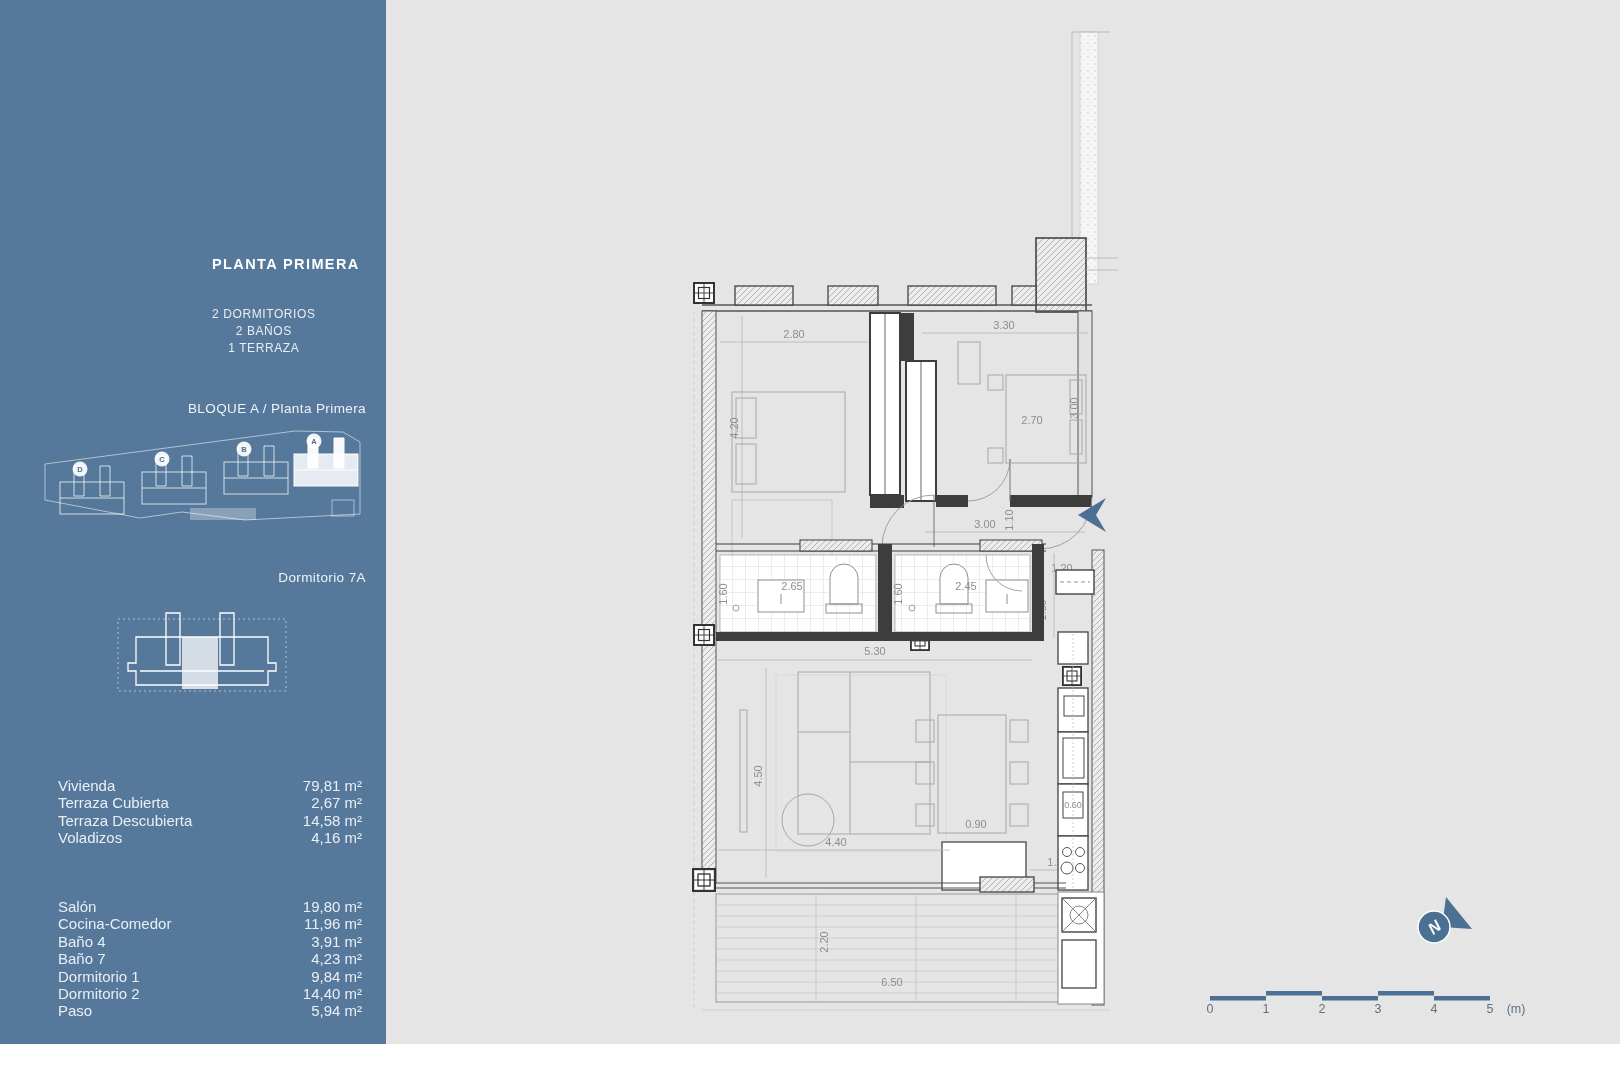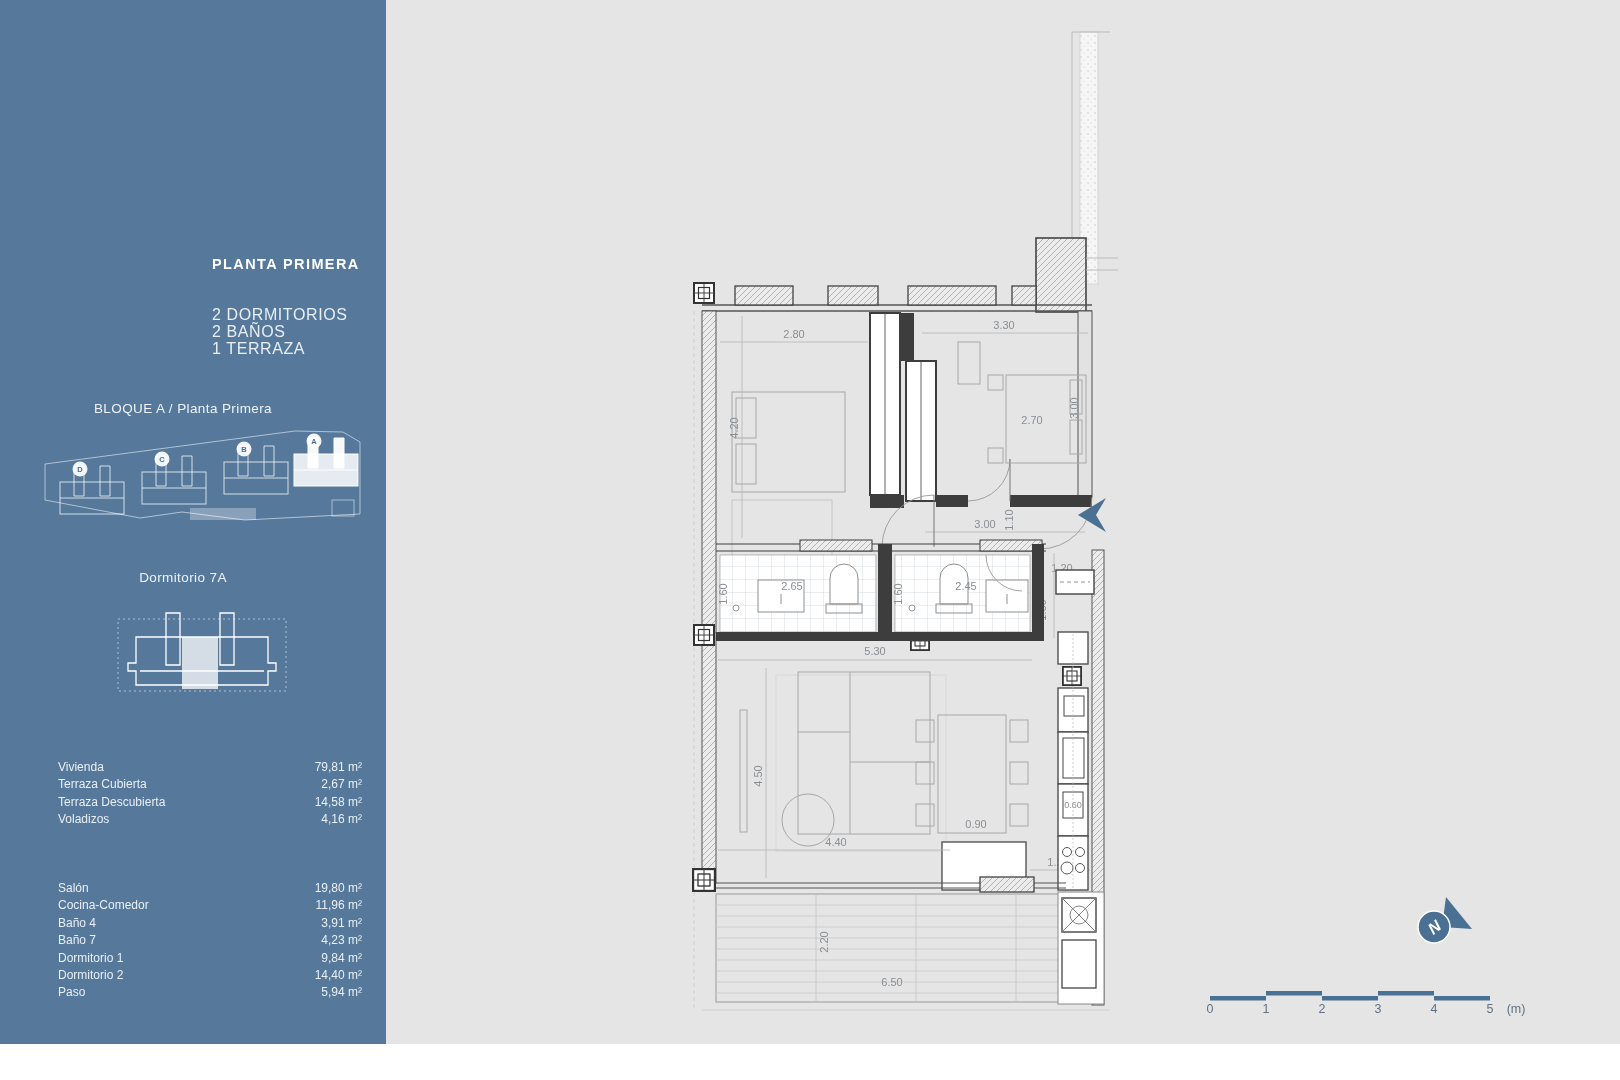--- a/index.html
+++ b/index.html
@@ -2,30 +2,30 @@
 <html><head>
 <meta charset="utf-8">
 <style>
   html,body{margin:0;padding:0;background:#fff;}
   .screen{position:relative;width:1620px;height:1044px;overflow:hidden;
           font-family:"Liberation Sans","DejaVu Sans",sans-serif;background:#e5e5e5;}
   
   .sidebar{position:absolute;left:0;top:0;width:386px;height:1080px;background:#55789b;color:#f2f6fa;}
   .sb-title{position:absolute;left:212px;top:256px;font-size:14.5px;font-weight:bold;
             letter-spacing:1.4px;color:#ffffff;}
-  .sb-features{position:absolute;left:212px;top:306px;font-size:16px;line-height:17px;
-               letter-spacing:0.6px;color:#e8eef4;}
-  .sb-center{position:absolute;left:10px;width:346px;text-align:center;font-size:13.5px;
+  .sb-features{position:absolute;left:212px;top:306px;font-size:12px;line-height:17px;
+               letter-spacing:0.6px;color:#e8eef4;text-align:center;}
+  .sb-center{position:absolute;left:20px;width:346px;text-align:right;font-size:13.5px;
              letter-spacing:0.4px;color:#eef3f8;}
   .blk-label{top:401px;}
   .apt-label{top:570px;}
   .sb-svg{position:absolute;}
   .sect{position:absolute;left:58px;width:304px;color:#f4f7fa;}
   .sect-h{font-size:14px;letter-spacing:0.8px;padding-bottom:7px;border-bottom:2px solid #f0f4f8;color:#ffffff;}
-  .sect-rows{margin-top:10px;font-size:12px;line-height:17.4px;color:#e9eff5;}
+  .sect-rows{margin-top:28px;font-size:15px;line-height:17.4px;color:#e9eff5;}
   .srow{display:flex;justify-content:space-between;}
   .srow .val{text-align:right;}
   
   .plan-svg{position:absolute;left:680px;top:20px;}
   .compass-svg{position:absolute;left:1408px;top:893px;}
   .scale-wrap{position:absolute;left:1210px;top:988px;width:320px;}
   .scale-svg{display:block;}
   .scale-labels{position:relative;width:314px;height:16px;font-size:12.5px;color:#5f7285;}
   .scale-labels span{position:absolute;transform:translateX(-50%);}
   svg text{font-family:"Liberation Sans","DejaVu Sans",sans-serif;}

